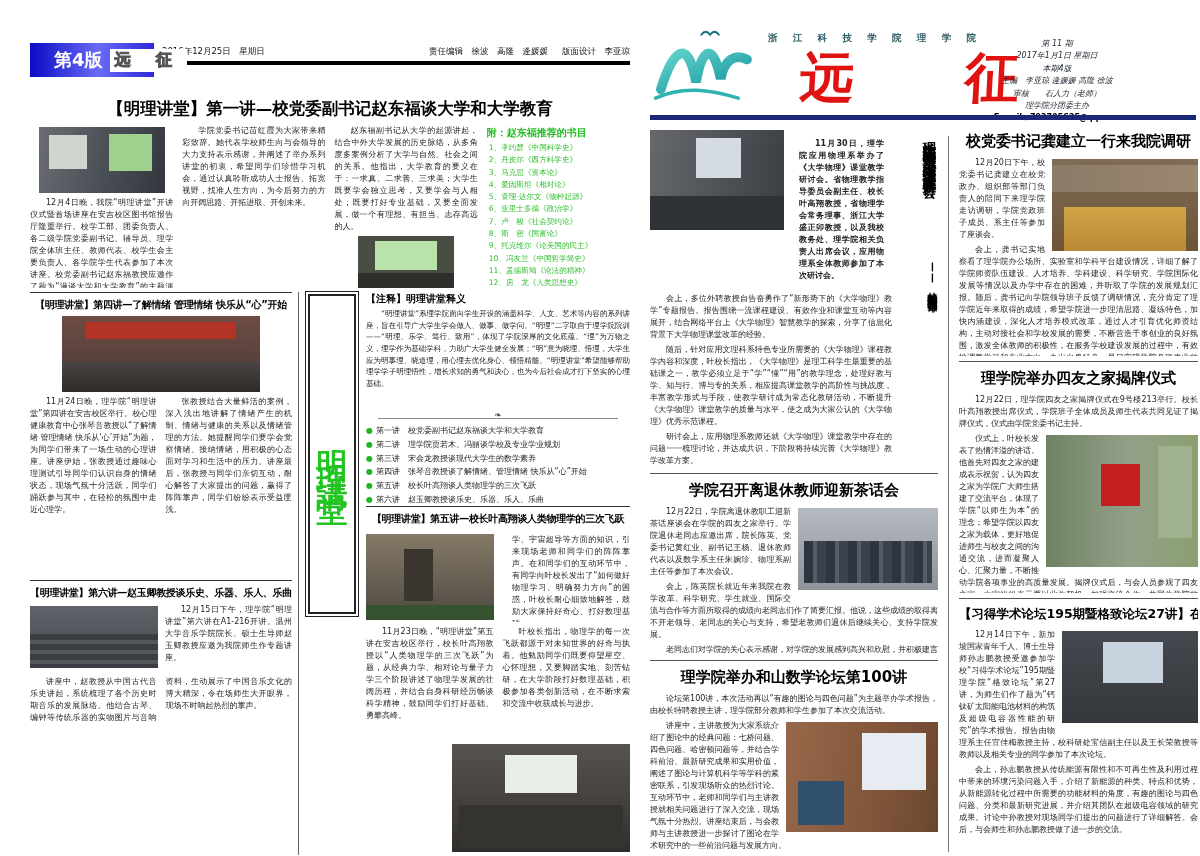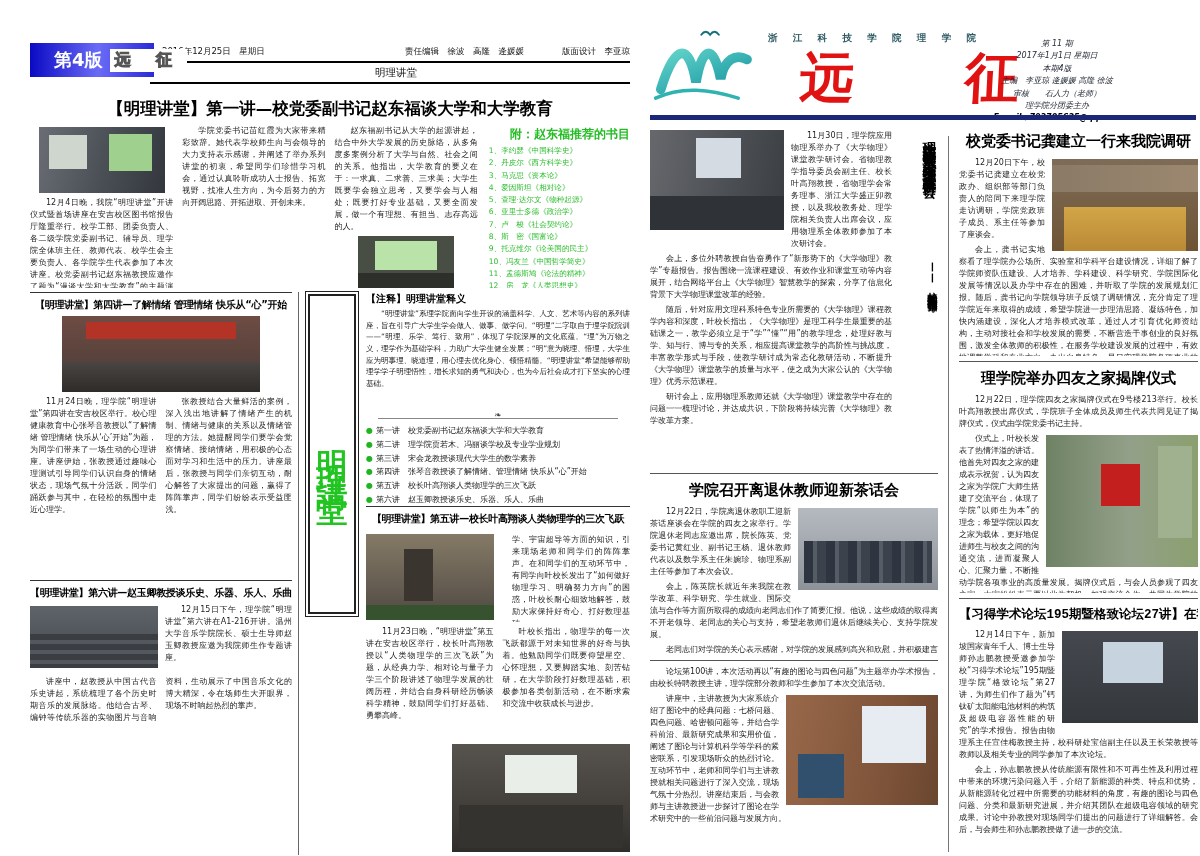--- a/index.html
+++ b/index.html
@@ -9,21 +9,21 @@
   
   .lp{position:absolute;left:30px;top:38px;width:600px;height:812px;}
   .lp-head{position:relative;height:58px;}
   .lp-badge{position:absolute;left:0;top:5px;width:124px;height:34px;
             background:linear-gradient(90deg,#0a0ac4,#6b6bf7 55%,#2a2ad8);
             display:flex;align-items:center;padding-left:24px;box-sizing:border-box;}
   .lp-edition{color:#fff;font-size:18px;font-weight:bold;white-space:nowrap;}
   .lp-yz{margin-left:7px;background:#fff;padding:1px 5px;font-size:16px;font-weight:bold;
          color:#fff;-webkit-text-stroke:1px #555;letter-spacing:10px;white-space:nowrap;font-family:"DejaVu Serif",serif;}
   .lp-meta{margin-left:132px;display:flex;justify-content:space-between;font-size:8.5px;padding-top:8px;color:#111;}
-  .lp-meta .r{display:flex;gap:38px;}
+  .lp-meta .r{display:flex;gap:14px;}
   .lp-rule1{margin-left:132px;border-top:2.5px solid #000;margin-top:3px;}
   .lp-sec{margin-left:132px;text-align:center;font-size:10.5px;padding:3px 0 2px;color:#111;}
   .lp-rule2{margin-left:120px;border-top:2.5px solid #000;}
   .hl{font-weight:bold;color:#000;text-align:center;}
   .hl-big{font-size:16.5px;margin:2px 0 5px;}
   .hl-med{font-size:10px;margin:3px 0 4px;white-space:nowrap;letter-spacing:-0.3px;}
   .l1-body{display:flex;gap:9px;height:163px;overflow:hidden;}
   .l1-body .col{flex:1;min-width:0;}
   .lz{position:relative;height:563px;margin-top:4px;}
   .vr{position:absolute;left:268px;top:0;bottom:0;border-left:1px solid #666;}
@@ -78,39 +78,39 @@
   .ph-rp4::before{content:"";position:absolute;left:36%;top:22%;width:26%;height:32%;background:#c41f1f;}
   .ph-rp4::after{content:"";position:absolute;right:4%;top:8%;width:22%;height:70%;background:#9fb18f;}
   .ph-rp5{width:152px;height:110px;background:linear-gradient(100deg,#99684a,#7c5238 70%,#6a462f);}
   .ph-rp5::before{content:"";position:absolute;right:8%;top:10%;width:42%;height:52%;background:#e6ecf1;}
   .ph-rp5::after{content:"";position:absolute;left:8%;bottom:6%;width:30%;height:40%;background:#30506e;}
   .ph-rp6{width:136px;height:92px;background:linear-gradient(#45494f,#34383d);}
   .ph-rp6::before{content:"";position:absolute;left:30%;top:12%;width:44%;height:44%;background:#c7d3df;}
   .fl-r{float:right;margin:2px 0 4px 7px;}
   .fl-l{float:left;margin:2px 7px 4px 0;}
   
-  .books-t{color:#23bc23;font-size:12px;font-weight:bold;text-align:right;margin:1px 0 2px;}
+  .books-t{color:#23bc23;font-size:10px;font-weight:bold;text-align:left;margin:1px 0 2px;}
   .books{list-style:none;margin:0;padding:0 0 0 2px;color:#2dbd2d;font-size:7.6px;line-height:1.62;}
   
   .rp{position:absolute;left:650px;top:16px;width:548px;height:836px;}
   .rp-mast{position:relative;height:100px;}
   .rp-school{position:absolute;left:118px;top:16px;font-size:9.5px;letter-spacing:6px;color:#2d5a63;font-weight:bold;}
   .rp-title{position:absolute;left:150px;top:26px;font-size:54px;font-weight:bold;color:#e01212;
             font-family:"DejaVu Serif",serif;letter-spacing:46px;white-space:nowrap;transform:skewX(-3deg);}
   .rp-info{position:absolute;right:52px;top:22px;width:178px;text-align:center;font-size:8px;line-height:1.55;color:#1d2430;font-style:italic;}
   .rp-info .em{font-weight:bold;color:#000;}
   .rp-logo{position:absolute;left:2px;top:8px;}
   .rp-rule{position:absolute;left:0;right:2px;top:99px;height:5px;background:#1b2878;}
   .rp-cols{position:absolute;left:0;top:114px;right:0;bottom:0;display:flex;}
   .rc-l{width:288px;flex:none;}
   .rc-div{width:0;border-left:1px solid #777;margin:6px 10px 0 10px;}
   .rc-r{flex:1;min-width:0;}
   .art{overflow:hidden;}
   .rdiv{border-top:1.5px solid #555;margin:5px 0 5px;}
-  .hl-news{font-size:15px;font-weight:bold;text-align:center;color:#000;margin:2px 0 6px;white-space:nowrap;font-family:Liberation Mono, monospace;}
+  .hl-news{font-size:15px;font-weight:bold;text-align:center;color:#000;margin:2px 0 6px;white-space:nowrap;}
   .hl-news.sm{font-size:12.5px;}
   .a1{display:flex;height:338px;}
   .a1-main{flex:1;min-width:0;}
   .a1-top{display:flex;gap:7px;margin-bottom:3px;}
   .a1-top .t{text-indent:2em;}
   .vhead{width:46px;flex:none;display:flex;justify-content:flex-end;}
   .vhead .inner{writing-mode:vertical-rl;display:flex;}
   .vh-main{font-size:13.5px;font-weight:bold;color:#000;letter-spacing:2px;line-height:1.2;}
   .vh-sub{font-size:10px;font-weight:bold;color:#000;margin-top:86px;letter-spacing:1px;line-height:1.2;}
 </style>
@@ -126,21 +126,20 @@
         <span class="lp-yz">远 征</span>
       </div>
       <div class="lp-meta">
         <span>2016年12月25日　星期日</span>
         <span class="r">
           <span>责任编辑　徐波　高隆　逄媛媛</span>
           <span>版面设计　李亚琼</span>
         </span>
       </div>
       <div class="lp-rule1"></div>
-      <div class="lp-sec">明理讲堂</div>
       <div class="lp-rule2"></div>
     </div>
 
     <div class="art">
       <div class="hl hl-big">【明理讲堂】第一讲—校党委副书记赵东福谈大学和大学教育</div>
       <div class="l1-body">
         <div class="col">
           <div class="ph ph-lp1"></div>
           <p class="t">12月4日晚，我院“明理讲堂”开讲仪式暨首场讲座在安吉校区图书馆报告厅隆重举行。校学工部、团委负责人、各二级学院党委副书记、辅导员、理学院全体班主任、教师代表、校学生会主要负责人、各学院学生代表参加了本次讲座。校党委副书记赵东福教授应邀作了题为“漫谈大学和大学教育”的主题演讲。</p>
         </div>
@@ -257,21 +256,21 @@
     </div>
     <div class="rp-rule"></div>
 
     <div class="rp-cols">
 
       <div class="rc-l">
         <div class="a1 art">
           <div class="a1-main">
             <div class="a1-top">
               <div class="ph ph-rp1"></div>
-              <p class="t" style="text-indent:2em;margin:0;">11月30日，理学院应用物理系举办了《大学物理》课堂教学研讨会。省物理教学指导委员会副主任、校长叶高翔教授，省物理学会常务理事、浙江大学盛正卯教授，以及我校教务处、理学院相关负责人出席会议，应用物理系全体教师参加了本次研讨会。</p>
+              <p class="t" style="text-indent:2em;margin:8px;font-weight:bold;">11月30日，理学院应用物理系举办了《大学物理》课堂教学研讨会。省物理教学指导委员会副主任、校长叶高翔教授，省物理学会常务理事、浙江大学盛正卯教授，以及我校教务处、理学院相关负责人出席会议，应用物理系全体教师参加了本次研讨会。</p>
             </div>
             <p class="t">会上，多位外聘教授自告奋勇作了“新形势下的《大学物理》教学”专题报告。报告围绕一流课程建设、有效作业和课堂互动等内容展开，结合网络平台上《大学物理》智慧教学的探索，分享了信息化背景下大学物理课堂改革的经验。</p>
             <p class="t">随后，针对应用文理科系特色专业所需要的《大学物理》课程教学内容和深度，叶校长指出，《大学物理》是理工科学生最重要的基础课之一，教学必须立足于“学”“懂”“用”的教学理念，处理好教与学、知与行、博与专的关系，相应提高课堂教学的高阶性与挑战度，丰富教学形式与手段，使教学研讨成为常态化教研活动，不断提升《大学物理》课堂教学的质量与水平，使之成为大家公认的《大学物理》优秀示范课程。</p>
             <p class="t">研讨会上，应用物理系教师还就《大学物理》课堂教学中存在的问题一一梳理讨论，并达成共识，下阶段将持续完善《大学物理》教学改革方案。</p>
           </div>
           <div class="vhead">
             <div class="inner">
               <div class="vh-main">理学院应用物理系举办《大学物理》课堂教学研讨会</div>
               <div class="vh-sub">——校长叶高翔教授莅临指导</div>
             </div>
@@ -284,20 +283,21 @@
           <div>
             <div class="ph ph-rp3 fl-r"></div>
             <p class="t">12月22日，学院离退休教职工迎新茶话座谈会在学院的四友之家举行。学院退休老同志应邀出席，院长陈英、党委书记黄红业、副书记王杨、退休教师代表以及数学系主任朱婉珍、物理系副主任等参加了本次会议。</p>
             <p class="t">会上，陈英院长就近年来我院在教学改革、科学研究、学生就业、国际交流与合作等方面所取得的成绩向老同志们作了简要汇报。他说，这些成绩的取得离不开老领导、老同志的关心与支持，希望老教师们退休后继续关心、支持学院发展。</p>
             <p class="t">老同志们对学院的关心表示感谢，对学院的发展感到高兴和欣慰，并积极建言献策，为学院今后的发展提出了许多好的建议。大家还畅所欲言并在会上发言，殷切祝愿老同志们一如既往地关心和支持学院工作，并祝愿大家新年快乐、身体健康、阖家幸福。</p>
           </div>
         </div>
         <div class="rdiv"></div>
 
         <div class="art" style="height:188px;">
+          <div class="hl-news">理学院举办和山数学论坛第100讲</div>
           <p class="t">论坛第100讲，本次活动再以“有趣的图论与四色问题”为主题举办学术报告，由校长特聘教授主讲，理学院部分教师和学生参加了本次交流活动。</p>
           <div>
             <div class="ph ph-rp5 fl-r"></div>
             <p class="t">讲座中，主讲教授为大家系统介绍了图论中的经典问题：七桥问题、四色问题、哈密顿问题等，并结合学科前沿、最新研究成果和实用价值，阐述了图论与计算机科学等学科的紧密联系，引发现场听众的热烈讨论。互动环节中，老师和同学们与主讲教授就相关问题进行了深入交流，现场气氛十分热烈。讲座结束后，与会教师与主讲教授进一步探讨了图论在学术研究中的一些前沿问题与发展方向。</p>
           </div>
         </div>
       </div>
 
       <div class="rc-div"></div>
 

